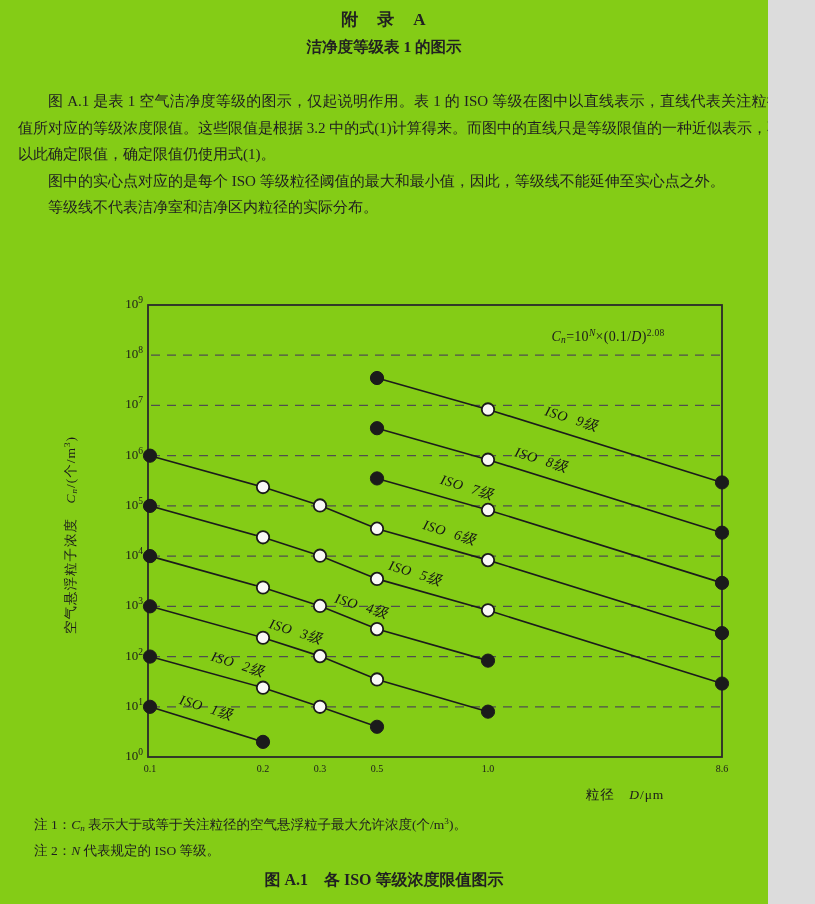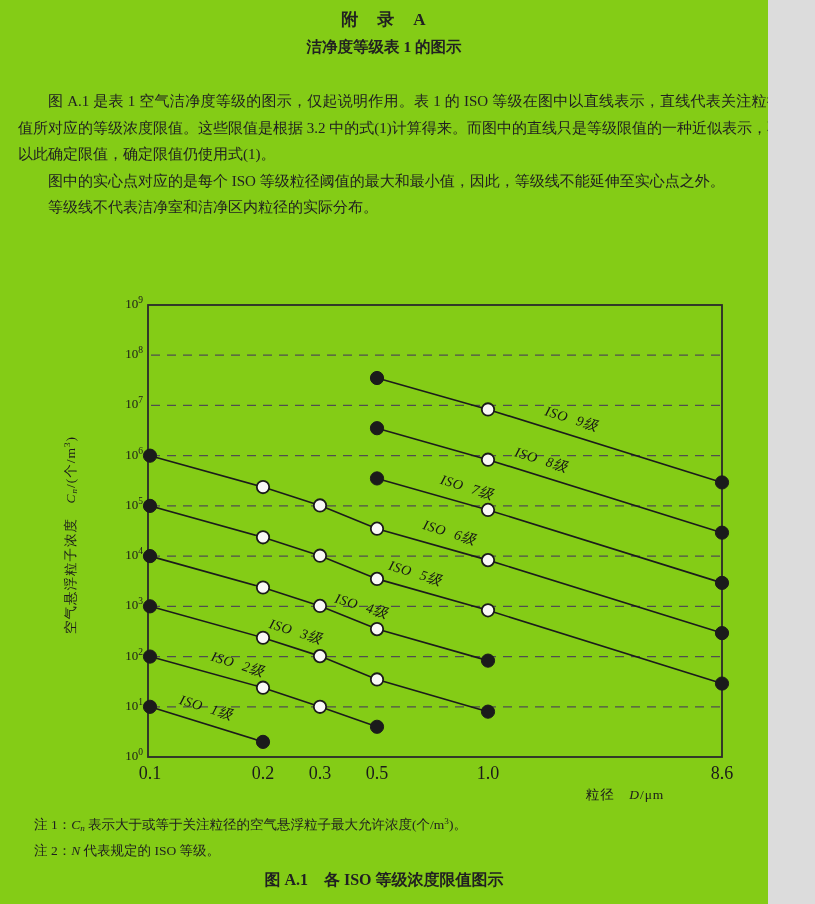--- a/index.html
+++ b/index.html
@@ -19,21 +19,21 @@
   .p2{margin-top:15px;}
   .p3{margin-top:7px;}
   
   #chart{position:absolute;left:0;top:0;width:815px;height:904px;}
   #chart-svg{position:absolute;left:0;top:0;}
   .formula{position:absolute;left:468px;top:329px;width:280px;text-align:center;font-size:14px;color:#1b1b1b;letter-spacing:.3px;}
   .ylabel{position:absolute;left:-78px;top:525px;width:300px;height:20px;text-align:center;
           transform:rotate(-90deg);font-size:13.5px;letter-spacing:1px;color:#1b1b1b;white-space:nowrap;}
   .xlabel{position:absolute;left:545px;top:786px;width:160px;text-align:center;font-size:13.5px;letter-spacing:1px;color:#1b1b1b;}
   .ytick{position:absolute;right:672px;font-size:13px;color:#1b1b1b;white-space:nowrap;}
-  .xtick{position:absolute;top:763px;width:48px;text-align:center;font-size:18px;color:#1b1b1b;}
+  .xtick{position:absolute;top:763px;width:48px;text-align:center;font-size:10px;color:#1b1b1b;}
   sub,sup{font-size:68%;line-height:0;}
   sup{vertical-align:0.5em;}
   sub{vertical-align:-0.25em;}
   .ytick sup{font-size:9.5px;}
   
   .notes{position:absolute;left:34px;top:812px;font-size:13.5px;line-height:26px;color:#1f1f1f;}
   .caption{position:absolute;top:870px;left:0;width:100%;text-align:center;font-weight:bold;font-size:16px;}
 </style>
 </head>
 <body>
@@ -111,20 +111,21 @@
         <circle cx="377" cy="428.21807956754276" r="6.6" fill="#1b1b1b" stroke="#1b1b1b" stroke-width="1"></circle>
         <circle cx="488" cy="459.67825072406583" r="6.2" fill="#f9f8f6" stroke="#1b1b1b" stroke-width="1.8"></circle>
         <circle cx="722" cy="532.663981733327" r="6.6" fill="#1b1b1b" stroke="#1b1b1b" stroke-width="1"></circle>
         <text transform="translate(540.0031368175141,463.8982804480013) rotate(17)" text-anchor="middle" font-size="14" font-style="italic" fill="#161616" style="word-spacing:5px;letter-spacing:.6px;font-family:&quot;Liberation Serif&quot;,&quot;DejaVu Serif&quot;,serif">ISO 8级</text>
         <polyline points="377,377.99585734532053 488,409.45602850184366 722,482.44175951110475" fill="none" stroke="#1b1b1b" stroke-width="1.6"></polyline>
         <circle cx="377" cy="377.99585734532053" r="6.6" fill="#1b1b1b" stroke="#1b1b1b" stroke-width="1"></circle>
         <circle cx="488" cy="409.45602850184366" r="6.2" fill="#f9f8f6" stroke="#1b1b1b" stroke-width="1.8"></circle>
         <circle cx="722" cy="482.44175951110475" r="6.6" fill="#1b1b1b" stroke="#1b1b1b" stroke-width="1"></circle>
         <text transform="translate(570.1923171411128,423.0922094842759) rotate(17)" text-anchor="middle" font-size="14" font-style="italic" fill="#161616" style="word-spacing:5px;letter-spacing:.6px;font-family:&quot;Liberation Serif&quot;,&quot;DejaVu Serif&quot;,serif">ISO 9级</text>
       </svg>
+    <div class="formula"><span style="font-style: italic;">C</span><sub style="font-style: italic;">n</sub><span>=10</span><sup style="font-style: italic;">N</sup><span>×(0.1/</span><span style="font-style: italic;">D</span><span>)</span><sup>2.08</sup></div>
     <div class="ylabel"><span>空气悬浮粒子浓度　</span><span style="font-style: italic;">C</span><sub style="font-style: italic;">n</sub><span>/(个/m</span><sup>3</sup><span>)</span></div>
     <div class="xlabel"><span>粒径　</span><span style="font-style: italic;">D</span><span>/μm</span></div>
   <div class="ytick" style="top: 748px;"><span>10</span><sup>0</sup></div>
       <div class="ytick" style="top: 697.778px;"><span>10</span><sup>1</sup></div>
       <div class="ytick" style="top: 647.556px;"><span>10</span><sup>2</sup></div>
       <div class="ytick" style="top: 597.333px;"><span>10</span><sup>3</sup></div>
       <div class="ytick" style="top: 547.111px;"><span>10</span><sup>4</sup></div>
       <div class="ytick" style="top: 496.889px;"><span>10</span><sup>5</sup></div>
       <div class="ytick" style="top: 446.667px;"><span>10</span><sup>6</sup></div>
       <div class="ytick" style="top: 396.444px;"><span>10</span><sup>7</sup></div>

